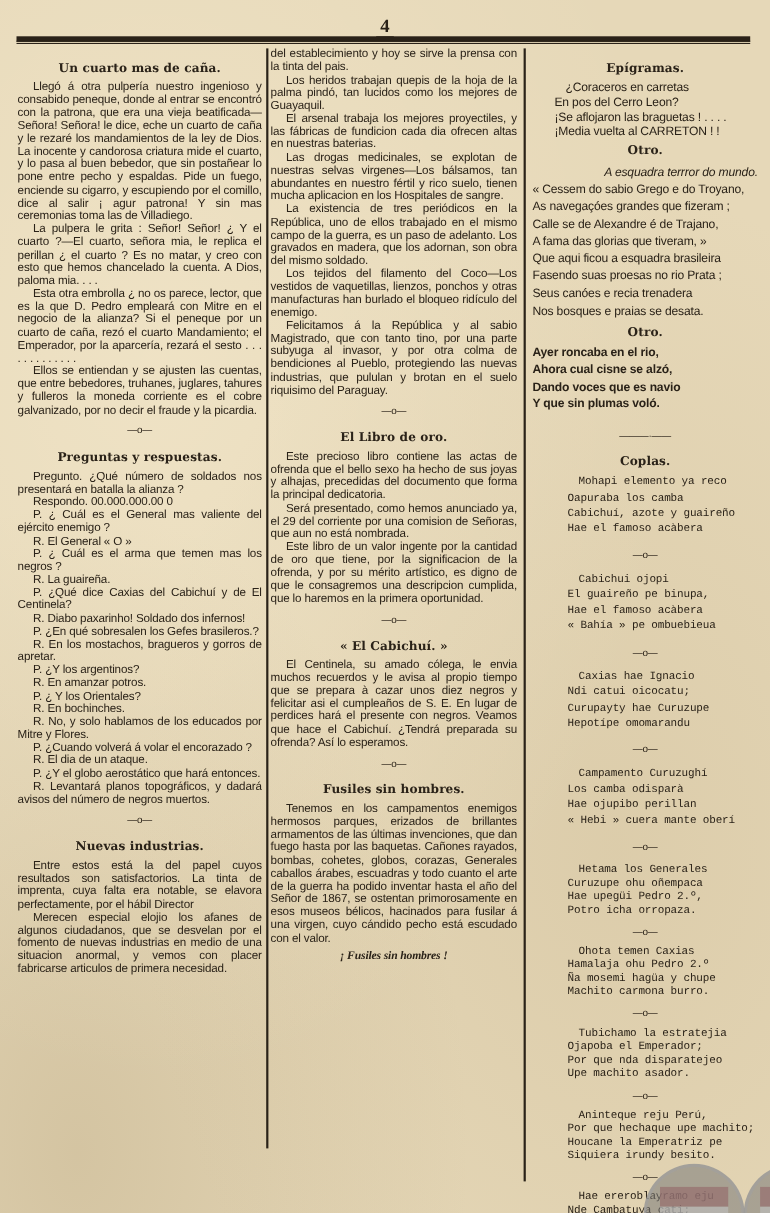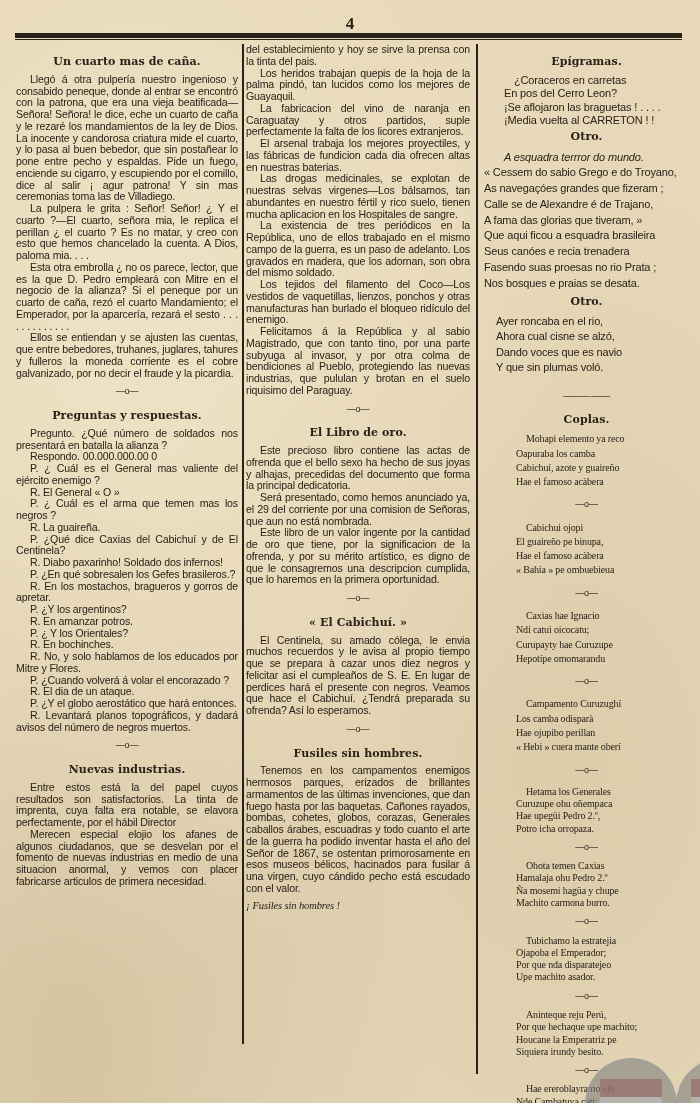--- a/index.html
+++ b/index.html
@@ -35,39 +35,39 @@
   .vrule { position: absolute; width: 1.5px; background: #2a2218; }
   #vr1 { left: 242px; top: 44px; height: 1000px; }
   #vr2 { left: 476px; top: 44px; height: 1030px; }
   .headline {
     font-family: "DejaVu Serif", serif; font-weight: bold; font-size: 11px;
     text-align: center; margin: 12px 0 6px 0; letter-spacing: 0.1px;
   }
   p { margin: 0; text-indent: 14px; }
   p.noindent { text-indent: 0; }
   .sep { text-align: center; font-size: 9px; margin: 7px 0 8px 0; }
-  .italic { font-style: italic; }
+  .italic { font-style: italic; text-align: right; }
   .verse { text-align: left; font-size: 10.6px; line-height: 12.2px; }
   .verse div { white-space: nowrap; }
   .epi { margin-left: 20px; line-height: 13.2px; font-size: 11px; }
   .epi div:first-child, .stanza div:first-child { padding-left: 10px; }
   .poem { margin-left: 0; font-size: 11px; line-height: 15.8px; }
-  .stanza { margin-left: 32px; font-size: 10px; line-height: 14.3px; font-family: Liberation Serif, serif; }
+  .stanza { margin-left: 32px; font-size: 10px; line-height: 14.3px; font-family: Liberation Mono, monospace; }
   .stanza.tight { line-height: 12.3px; }
   .qa p { text-indent: 14px; }
   .stamp {
     position: absolute; width: 86px; height: 86px; border-radius: 50%;
     background: rgba(120,120,120,0.55); border: 3px solid rgba(160,160,160,0.6);
     overflow: hidden;
   }
   .stamp .band-top { position: absolute; left: 12px; right: 12px; top: 18px; height: 18px; background: rgba(150,110,110,0.7); }
   .stamp .band-mid { position: absolute; left: 12px; right: 12px; top: 36px; height: 20px; background: rgba(190,190,190,0.6); }
   #stamp1 { left: 585px; top: 1058px; }
   #stamp2 { left: 676px; top: 1058px; }
-  .final-exclaim { text-align: left; font-style: italic; font-family: "Liberation Serif", serif; font-weight: normal; margin-top: 5px; }
+  .final-exclaim { text-align: center; font-style: italic; font-family: "Liberation Serif", serif; font-weight: bold; margin-top: 5px; }
 </style>
 </head>
 <body>
 
 <div class="page-number"><span>4</span></div>
 <div class="top-rule"></div>
 <div class="vrule" id="vr1"></div>
 <div class="vrule" id="vr2"></div>
 
 <div class="col" id="col-left">
@@ -103,21 +103,20 @@
   <div class="sep">—o—</div>
 
   <div class="headline">Nuevas industrias.</div>
   <p>Entre estos está la del papel cuyos resultados son satisfactorios. La tinta de imprenta, cuya falta era notable, se elavora perfectamente, por el hábil Director</p>
   <p>Merecen especial elojio los afanes de algunos ciudadanos, que se desvelan por el fomento de nuevas industrias en medio de una situacion anormal, y vemos con placer fabricarse articulos de primera necesidad.</p>
 </div>
 
 <div class="col" id="col-mid">
   <p class="noindent">del establecimiento y hoy se sirve la prensa con la tinta del pais.</p>
   <p>Los heridos trabajan quepis de la hoja de la palma pindó, tan lucidos como los mejores de Guayaquil.</p>
-  <p>La fabricacion del vino de naranja en Caraguatay y otros partidos, suple perfectamente la falta de los licores extranjeros.</p>
   <p>El arsenal trabaja los mejores proyectiles, y las fábricas de fundicion cada dia ofrecen altas en nuestras baterias.</p>
   <p>Las drogas medicinales, se explotan de nuestras selvas virgenes—Los bálsamos, tan abundantes en nuestro fértil y rico suelo, tienen mucha aplicacion en los Hospitales de sangre.</p>
   <p>La existencia de tres periódicos en la República, uno de ellos trabajado en el mismo campo de la guerra, es un paso de adelanto. Los gravados en madera, que los adornan, son obra del mismo soldado.</p>
   <p>Los tejidos del filamento del Coco—Los vestidos de vaquetillas, lienzos, ponchos y otras manufacturas han burlado el bloqueo ridículo del enemigo.</p>
   <p>Felicitamos á la República y al sabio Magistrado, que con tanto tino, por una parte subyuga al invasor, y por otra colma de bendiciones al Pueblo, protegiendo las nuevas industrias, que pululan y brotan en el suelo riquisimo del Paraguay.</p>
   <div class="sep">—o—</div>
 
   <div class="headline">El Libro de oro.</div>
   <p>Este precioso libro contiene las actas de ofrenda que el bello sexo ha hecho de sus joyas y alhajas, precedidas del documento que forma la principal dedicatoria.</p>
   <p>Será presentado, como hemos anunciado ya, el 29 del corriente por una comision de Señoras, que aun no está nombrada.</p>
@@ -143,27 +142,27 @@
     </div>
 
   <div class="headline" style="margin-top:4px">Otro.</div>
   <div class="italic" style="padding-left:20px; font-size:11px; line-height:16px;">A esquadra terrror do mundo.</div>
   <div class="poem" id="otro1-lines">
       <div>« Cessem do sabio Grego e do Troyano,</div>
       <div>As navegaçóes grandes que fizeram ;</div>
       <div>Calle se de Alexandre é de Trajano,</div>
       <div>A fama das glorias que tiveram, »</div>
       <div>Que aqui ficou a esquadra brasileira</div>
+      <div>Fasendo suas proesas no rio Prata ;</div>
       <div>Seus canóes e recia trenadera</div>
-      <div>Fasendo suas proesas no rio Prata ;</div>
       <div>Nos bosques e praias se desata.</div>
     </div>
 
   <div class="headline" style="margin-top:4px">Otro.</div>
-  <div class="poem" id="otro2-lines" style="margin-left:12px; line-height:15.5px;">
+  <div class="poem" id="otro2-lines" style="line-height:15.5px;font-weight:bold;">
       <div>Ayer roncaba en el rio,</div>
       <div>Ahora cual cisne se alzó,</div>
       <div>Dando voces que es navio</div>
       <div>Y que sin plumas voló.</div>
     </div>
 
   <div class="sep" style="margin:14px 0 12px 0;">———·——</div>
 
   <div class="headline">Coplas.</div>
   <div id="coplas">

